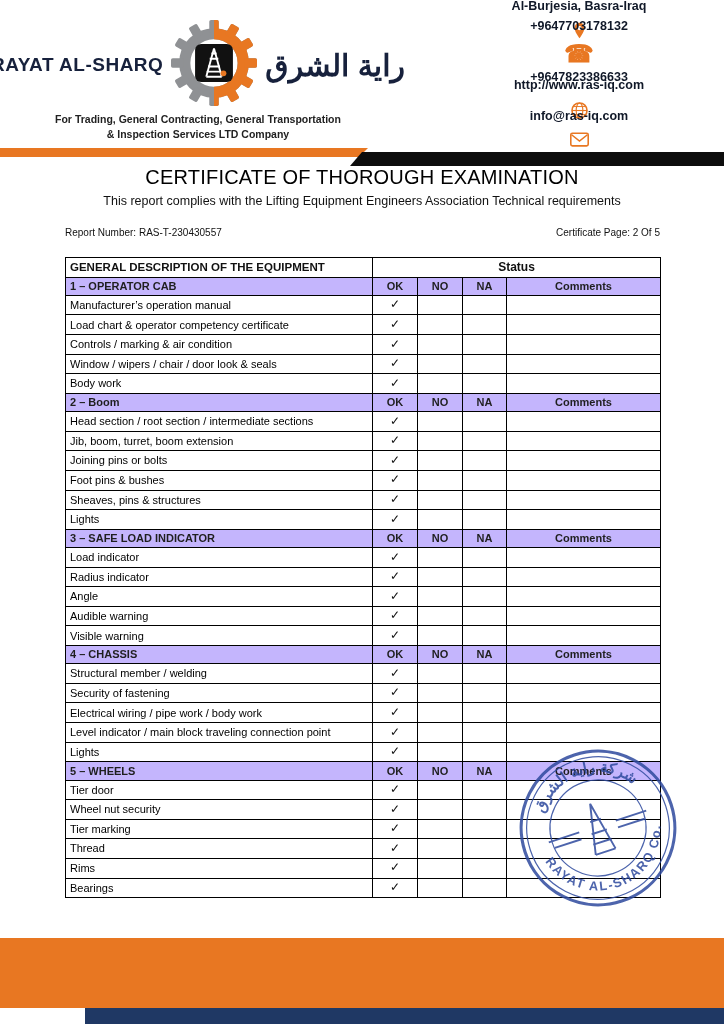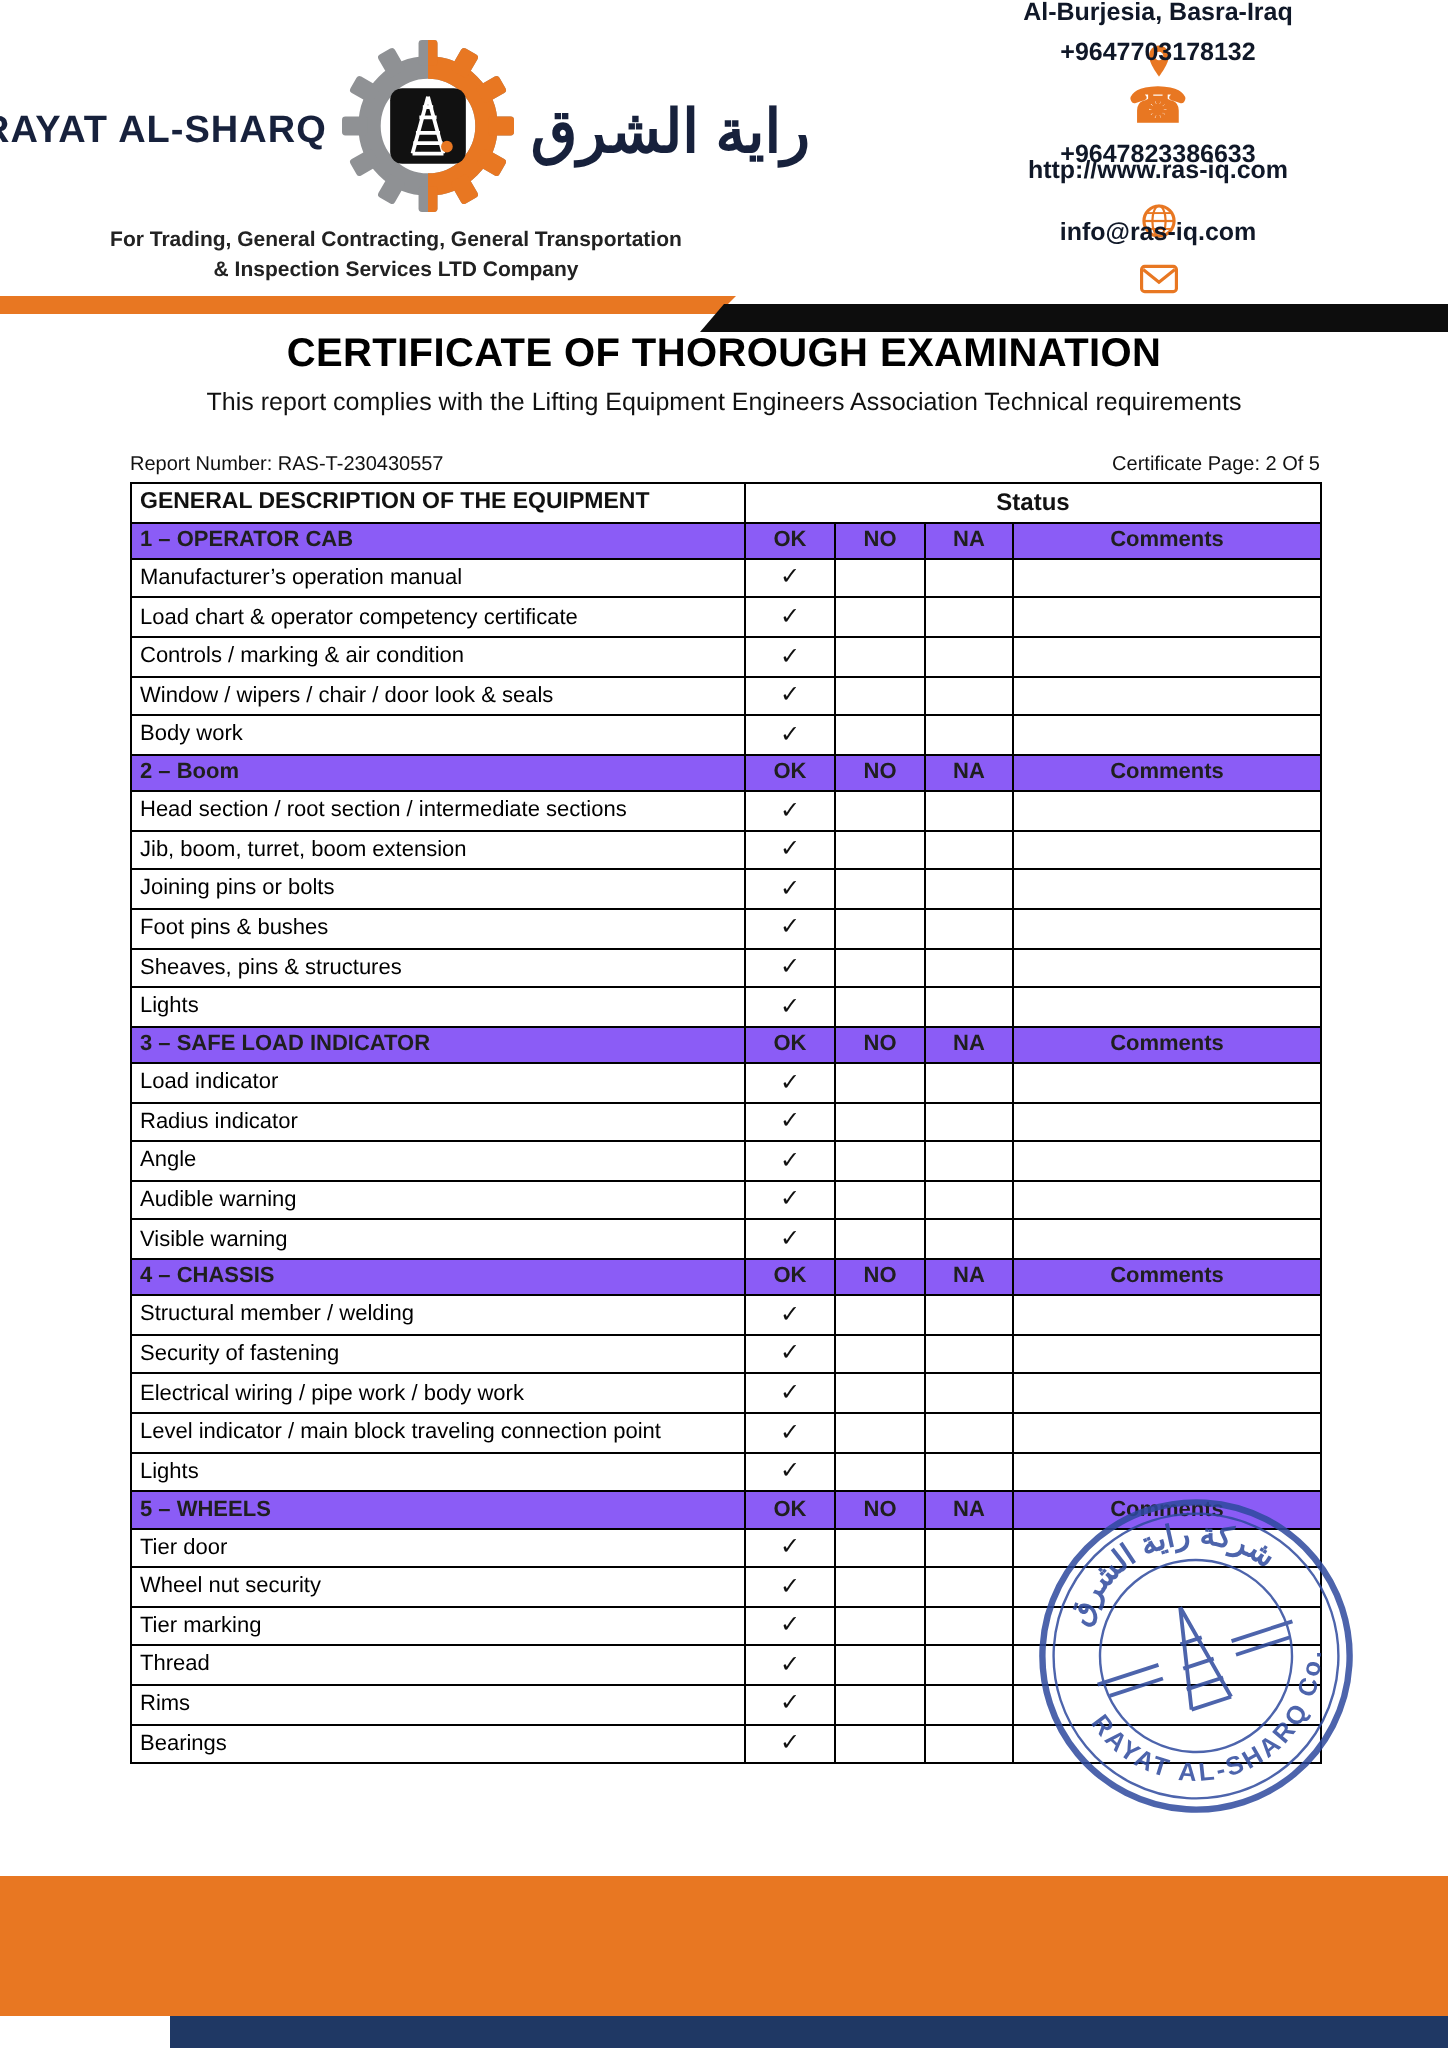--- a/index.html
+++ b/index.html
@@ -21,36 +21,36 @@
   .phone-glyph{font-size:24px;color:#E87722;line-height:1;}
 
   
   .sep-orange{position:absolute;top:148px;left:0;width:368px;height:9px;background:#E87722;
               clip-path:polygon(0 0,100% 0,calc(100% - 9px) 100%,0 100%);}
   .sep-black{position:absolute;top:152px;left:350px;right:0;height:14px;background:#0d0d0d;
              clip-path:polygon(12px 0,100% 0,100% 100%,0 100%);}
 
   
   .title{position:absolute;top:166px;left:0;right:0;text-align:center;
-         font-size:20px;font-weight:bold;color:#000;letter-spacing:.2px;}
+         font-size:20px;font-weight:normal;color:#000;letter-spacing:.2px;}
   .subtitle{position:absolute;top:194px;left:0;right:0;text-align:center;font-size:12.5px;color:#111;}
 
   
   .meta{position:absolute;top:227px;left:65px;width:595px;display:flex;
         justify-content:space-between;font-size:10px;color:#111;}
 
   
-  .equip-table{position:absolute;top:241px;left:65px;width:595px;border-collapse:collapse;
+  .equip-table{position:absolute;top:257px;left:65px;width:595px;border-collapse:collapse;
                table-layout:fixed;}
   .equip-table td,.equip-table th{border:1px solid #000;padding:1.5px 4px;font-size:11px;
                line-height:1.3;vertical-align:middle;overflow:hidden;}
   .equip-table th{text-align:left;}
   th.status-h{text-align:center;font-size:12px;}
   th.desc-h{font-size:11.5px;}
-  .section-row td{background:#8b5cf6;font-weight:bold;color:#1f1f1f;}
+  .section-row td{background:#c4b5fd;font-weight:bold;color:#1f1f1f;}
   .item-row td.desc{font-weight:normal;color:#000;}
   .center{text-align:center;}
   td.check{font-size:12px;font-weight:normal;}
 
   
   .stamp{position:absolute;left:518px;top:748px;width:160px;height:160px;
          transform:rotate(-18deg);opacity:.85;pointer-events:none;}
 
   
   .footer-band{position:absolute;left:0;top:938px;width:724px;height:70px;background:#E87722;}

